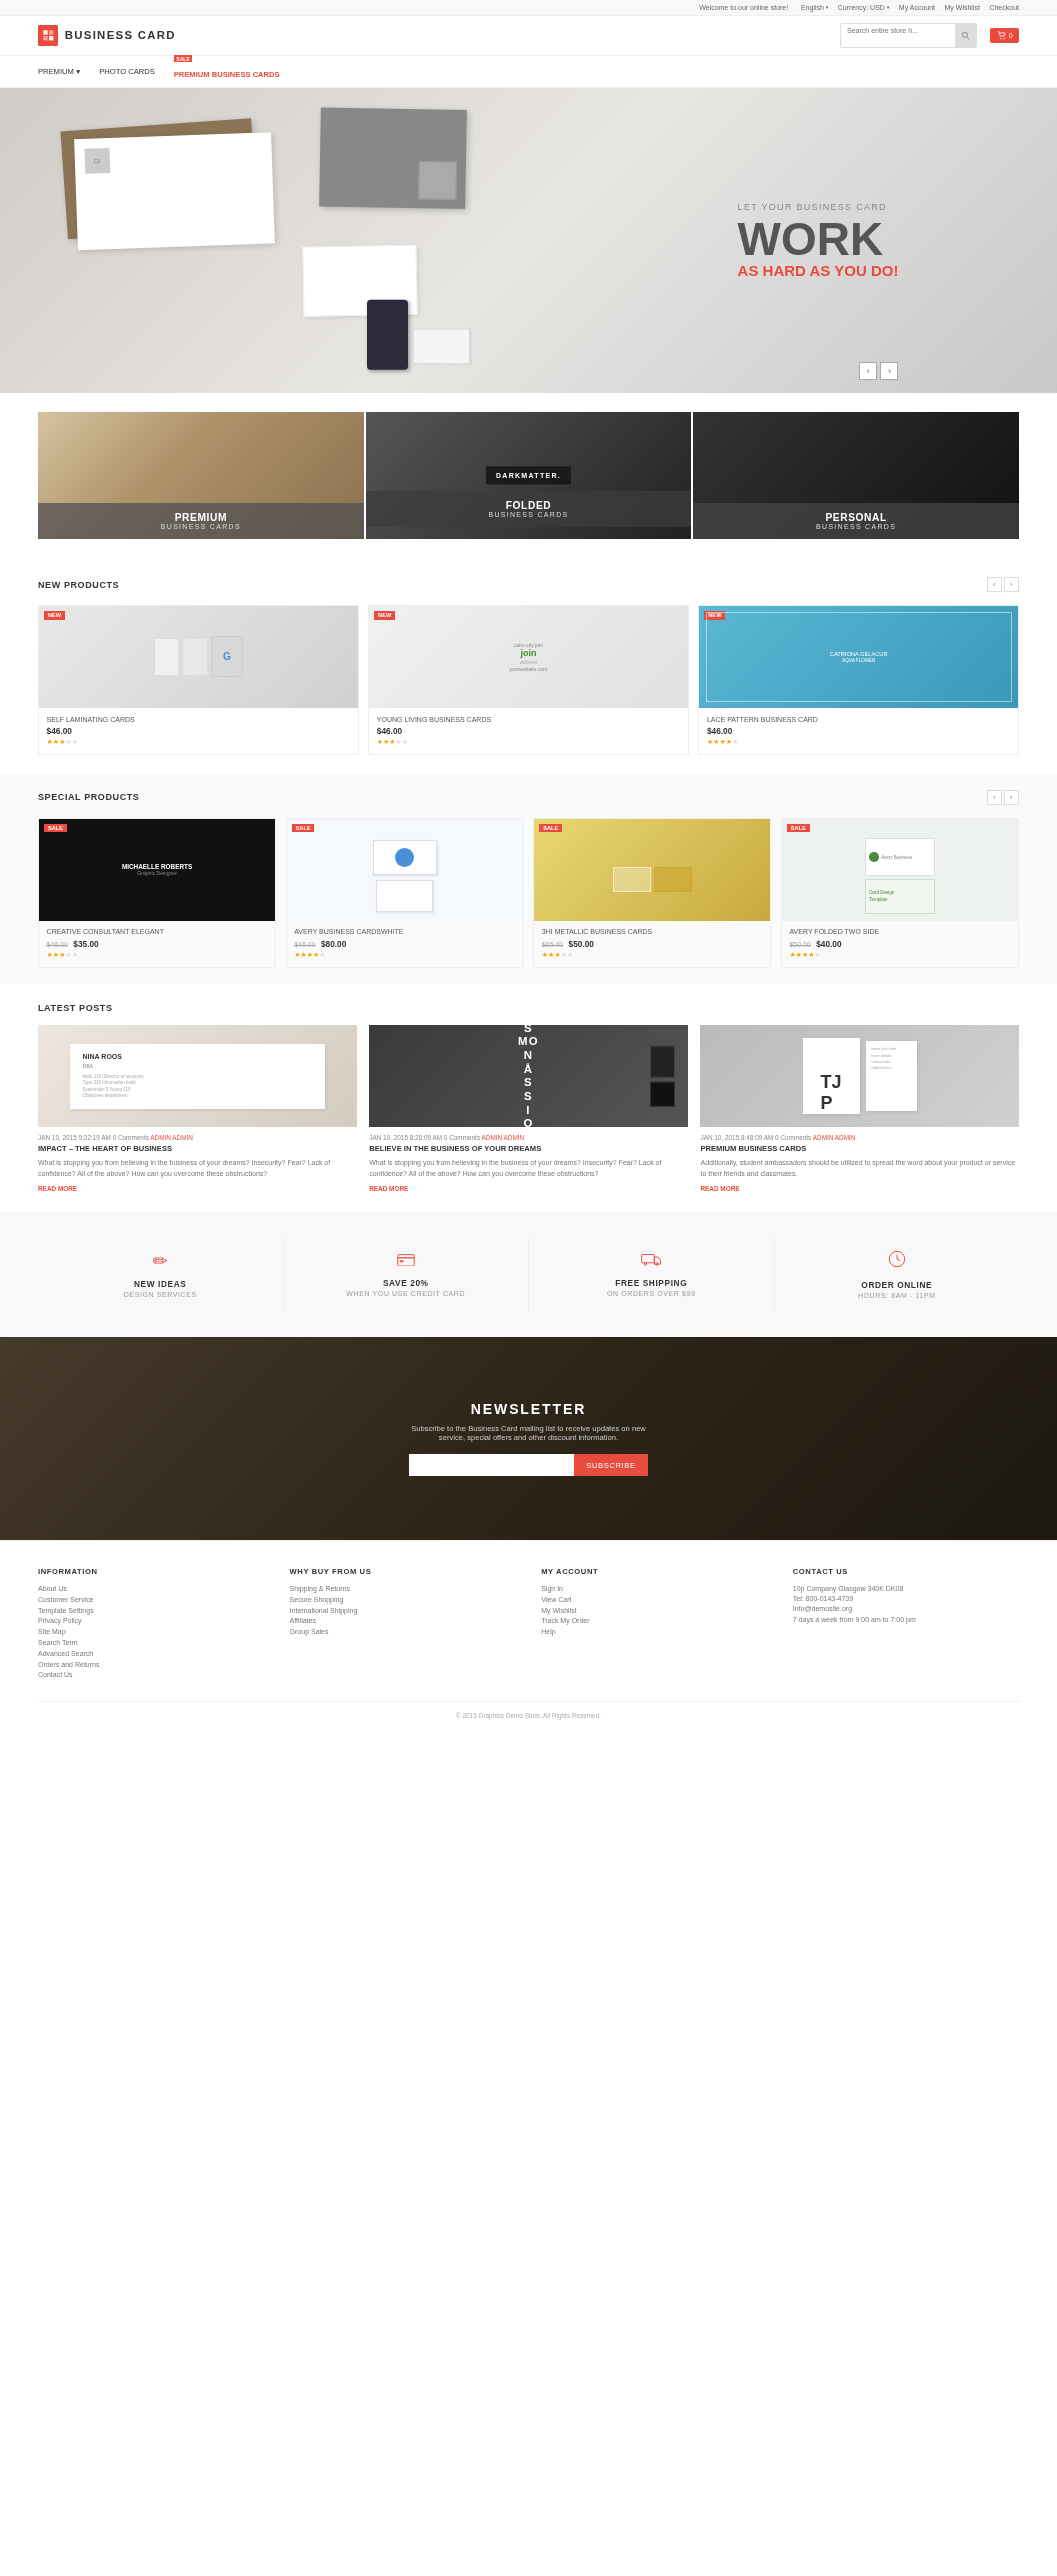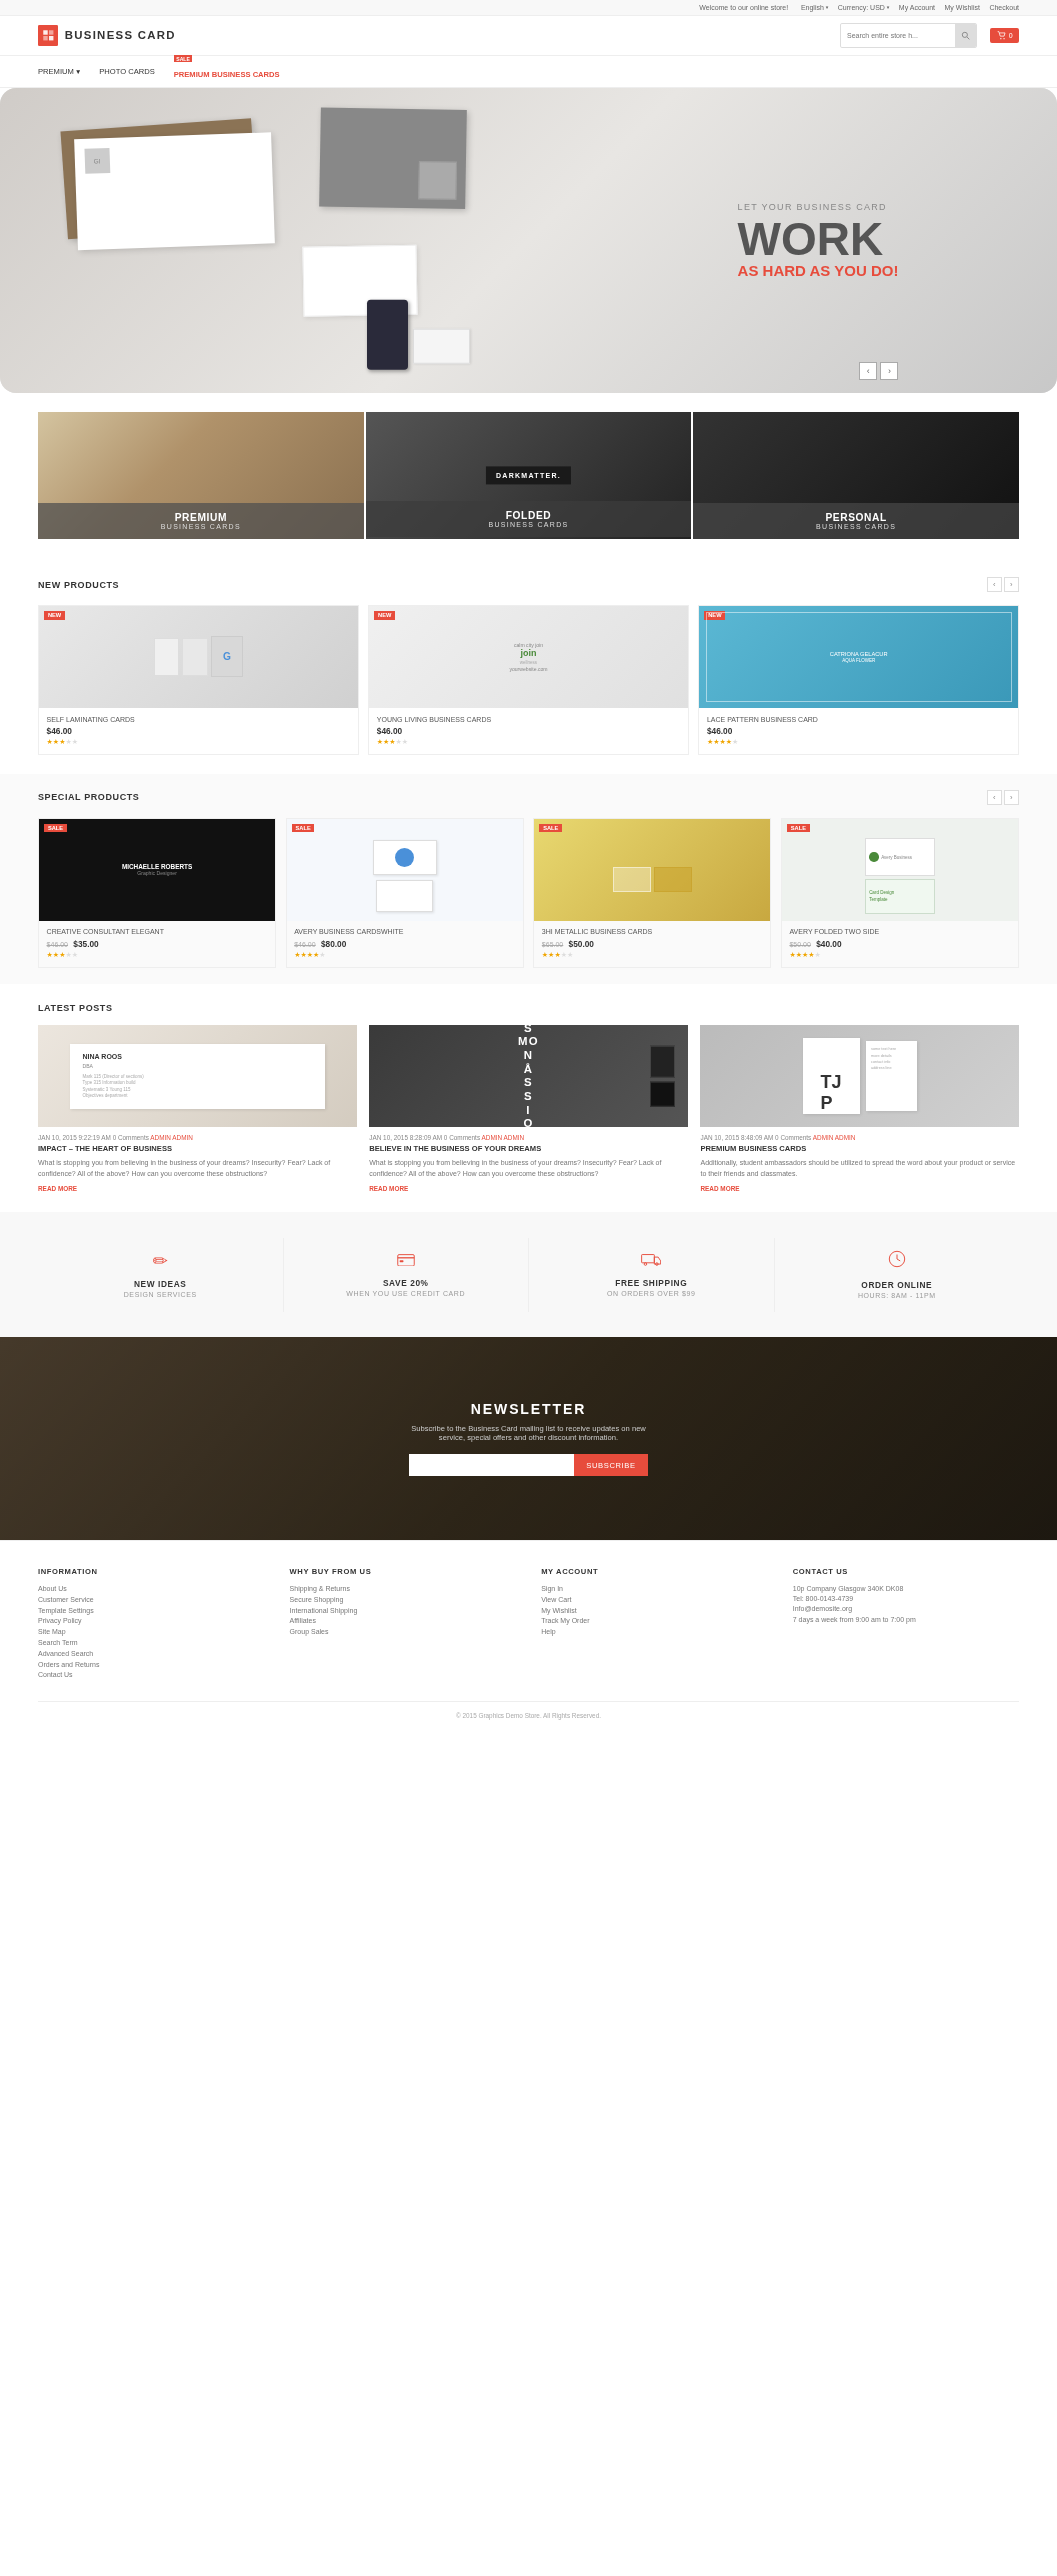--- a/index.html
+++ b/index.html
@@ -10,32 +10,32 @@
     .top-bar-right { display: flex; gap: 9.5px; align-items: center; }
     .dropdown-link { display: flex; align-items: center; gap: 1.9px; cursor: pointer; }
     .chevron { font-size: 5.1px; }
     
     .main-header { padding: 7.6px 38px; display: flex; align-items: center; justify-content: space-between; border-bottom: 0.6px solid #eee; }
     .logo { display: flex; align-items: center; gap: 6.4px; }
     .logo-icon { width: 20.3px; height: 20.3px; background: #e74c3c; display: flex; align-items: center; justify-content: center; color: white; font-size: 9px; border-radius: 1.3px; }
     .logo-text { font-size: 11.4px; font-weight: bold; letter-spacing: 1.3px; color: #333; }
     
     .header-right { display: flex; align-items: center; gap: 12.7px; }
-    .search-box { display: flex; align-items: center; border: 0.6px solid #ddd; border-radius: 1.9px; overflow: hidden; }
+    .search-box { display: flex; align-items: flex-start; border: 0.6px solid #ddd; border-radius: 1.9px; overflow: hidden; }
     .search-box input { border: none; outline: none; padding: 3.2px 6.4px; font-size: 7px; width: 102px; }
     .search-btn { background: #ddd; border: none; padding: 3.8px 6.4px; cursor: pointer; }
     .cart-btn { background: #e74c3c; color: white; padding: 3.2px 6.4px; border-radius: 1.9px; font-size: 7px; display: flex; align-items: center; gap: 3.2px; cursor: pointer; }
     
     
     .nav-bar { padding: 0 38px; border-bottom: 0.6px solid #eee; display: flex; align-items: center; gap: 19px; }
     .nav-item { padding: 7.6px 0; font-size: 7.6px; color: #333; cursor: pointer; text-transform: uppercase; font-weight: 500; display: flex; align-items: center; gap: 2.5px; position: relative; }
     .nav-premium { color: #e74c3c; font-weight: bold; }
     
     
-    .hero { width: 100%; height: 305px; background: #e8e8e8; position: relative; overflow: hidden; display: flex; align-items: center; border-radius: 16px; }
+    .hero { width: 100%; height: 305px; background: #e8e8e8; position: relative; overflow: hidden; display: flex; align-items: center; }
     .hero-bg { position: absolute; top: 0; left: 0; width: 100%; height: 100%; background: linear-gradient(135deg, #d0ccc8 0%, #e8e6e3 50%, #c8c8c8 100%); }
     .hero-content { position: absolute; right: 15%; top: 50%; transform: translateY(-50%); text-align: left; }
     .hero-subtitle { font-size: 9px; color: #888; letter-spacing: 1.3px; margin-bottom: 3.2px; }
     .hero-title { font-size: 46px; font-weight: bold; color: #555; line-height: 1; }
     .hero-tagline { font-size: 15px; color: #e74c3c; font-weight: bold; }
     
     
     .hero-mockups { position: absolute; left: 5%; top: 50%; transform: translateY(-50%); width: 55%; height: 90%; }
     .hero-nav { position: absolute; bottom: 12.7px; right: 15%; display: flex; gap: 3.2px; }
     .hero-nav-btn { width: 18px; height: 18px; border: 0.6px solid #aaa; background: white; display: flex; align-items: center; justify-content: center; cursor: pointer; font-size: 9px; color: #666; }
@@ -224,21 +224,21 @@
     <div style="width:100%;height:100%;background:linear-gradient(135deg,#d4c4a0 0%,#b0926a 40%,#8a7050 100%);display:flex;align-items:center;justify-content:center;position:relative;">
       <div style="position:absolute;bottom:0;width:100%;background:rgba(80,80,80,0.75);padding:9px;text-align:center;">
         <div class="cat-banner-title">PREMIUM</div>
         <div class="cat-banner-subtitle">BUSINESS CARDS</div>
       </div>
     </div>
   </div>
   <div class="cat-banner card-img-folded">
     <div style="width:100%;height:100%;background:linear-gradient(135deg,#555 0%,#222 100%);display:flex;align-items:center;justify-content:center;position:relative;">
       <div style="position:absolute;top:50%;left:50%;transform:translate(-50%,-50%);background:#1a1a1a;color:white;padding:5.1px 9.5px;font-size:7px;letter-spacing:1.3px;font-weight:bold;">DARKMATTER.</div>
-      <div style="position:absolute;bottom:2px;width:100%;background:rgba(60,60,60,0.75);padding:9px;text-align:center;">
+      <div style="position:absolute;bottom:12px;width:100%;background:rgba(60,60,60,0.75);padding:9px;text-align:center;">
         <div class="cat-banner-title">FOLDED</div>
         <div class="cat-banner-subtitle">BUSINESS CARDS</div>
       </div>
     </div>
   </div>
   <div class="cat-banner card-img-personal">
     <div style="width:100%;height:100%;background:linear-gradient(135deg,#333 0%,#111 100%);display:flex;align-items:center;justify-content:center;position:relative;">
       <div style="position:absolute;bottom:0;width:100%;background:rgba(70,70,70,0.75);padding:9px;text-align:center;">
         <div class="cat-banner-title">PERSONAL</div>
         <div class="cat-banner-subtitle">BUSINESS CARDS</div>

